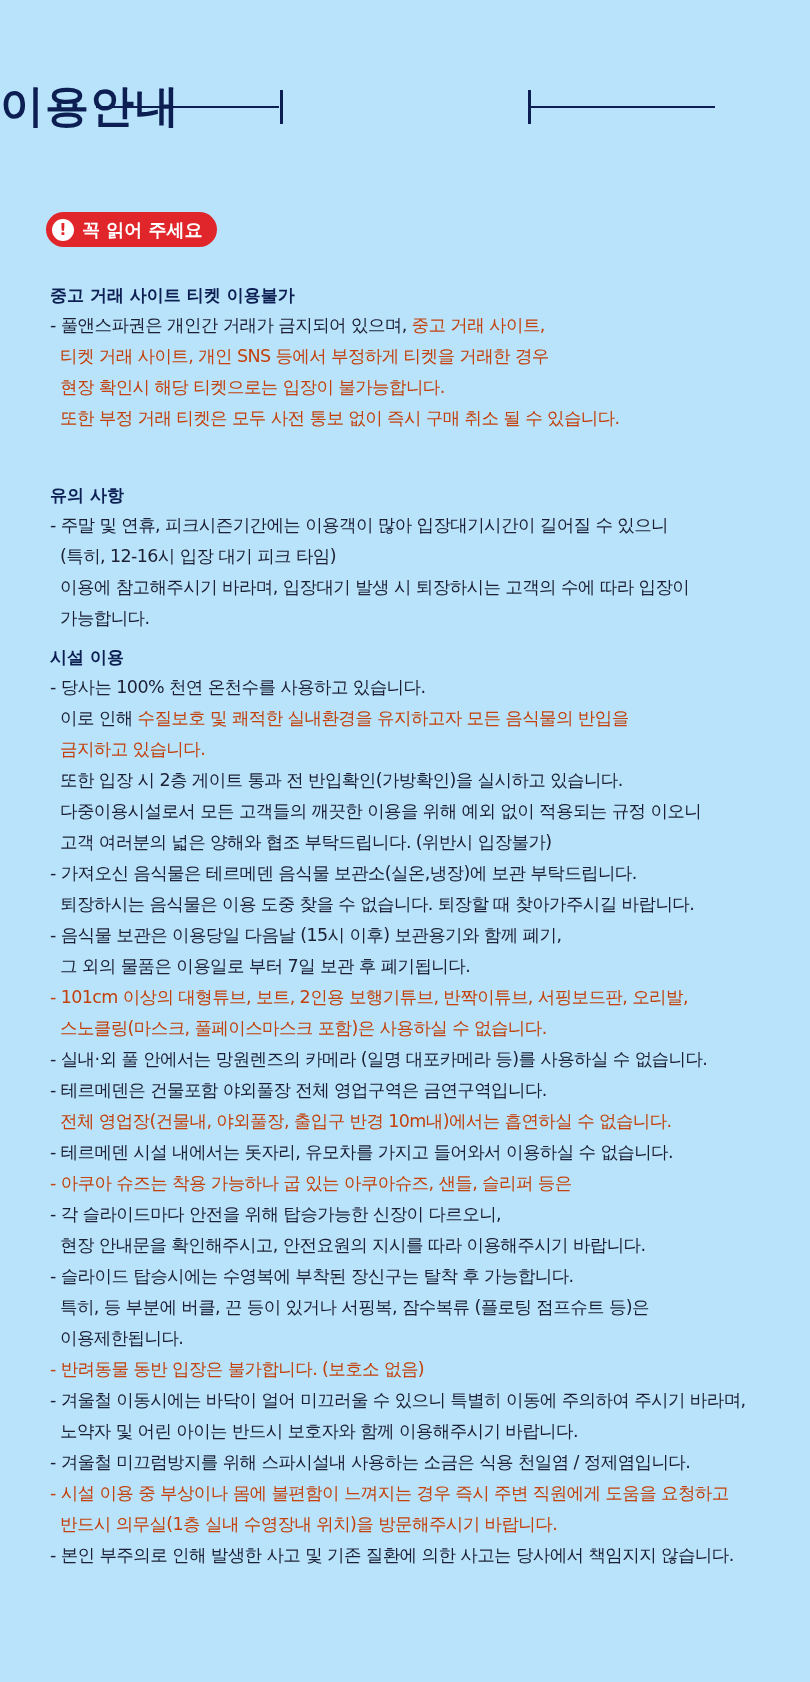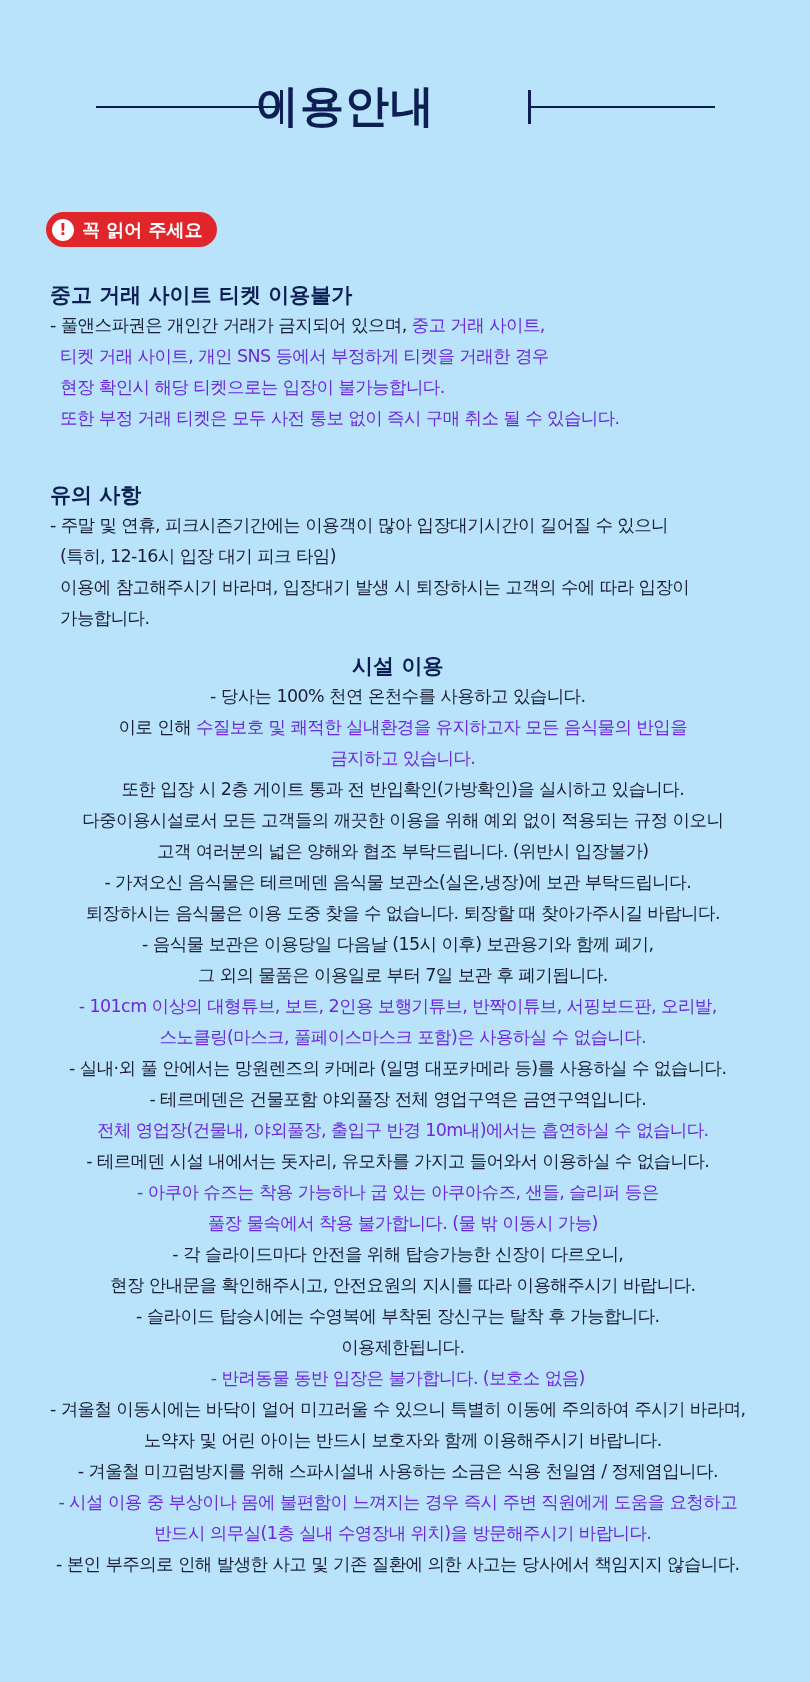--- a/index.html
+++ b/index.html
@@ -13,50 +13,50 @@
   .header {
     position:absolute; top:76px; left:0; width:810px; height:60px;
   }
   .hline { position:absolute; top:30px; height:2px; background:#0d1f52; }
   .hline.left { left:96px; width:183px; }
   .hline.right { left:530px; width:185px; }
   .tick { position:absolute; top:14px; width:3px; height:34px; background:#0d1f52; }
   .tick.left { left:280px; }
   .tick.right { left:528px; }
   .title {
-    position:absolute; left:0; width:690px; top:0; text-align:center;
+    position:absolute; left:0; width:690px; top:0; text-align:left;
     font-size:44px; font-weight:bold; color:#0d1f52; letter-spacing:1px;
     line-height:60px;
   }
   .badge {
     position:absolute; left:46px; top:212px; height:35px;
     background:#e0262b; border-radius:18px;
     padding:0 14px 0 6px; display:flex; align-items:center;
     color:#fff; font-weight:bold; font-size:18px;
   }
   .badge .ic {
     width:22px; height:22px; border-radius:50%; background:#fff; color:#e0262b;
     display:flex; align-items:center; justify-content:center;
     font-size:16px; font-weight:bold; margin-right:8px;
   }
   .content { position:absolute; left:50px; top:280px; width:750px; }
   .section { margin-bottom:26px; }
   .sec-title {
-    font-size:21px; font-weight:bold; color:#0d1f52;
+    font-size:17px; font-weight:bold; color:#0d1f52;
     line-height:30px; height:30px;
   }
   .line {
     font-size:17.5px; line-height:31px; height:31px; white-space:nowrap;
     letter-spacing:-0.6px;
   }
   .ind { padding-left:10px; }
-  .red { color:#6d28d9; }
+  .red { color:#c2410c; }
   .s1 { position:absolute; top:0; }
   .s2 { position:absolute; top:200px; }
-  .s3 { position:absolute; top:371px;text-align:center; }
+  .s3 { position:absolute; top:362px; }
 </style>
 </head>
 <body>
 
 <div class="header">
   <div class="hline left"></div>
   <div class="tick left"></div>
   <div class="title">이용안내</div>
   <div class="tick right"></div>
   <div class="hline right"></div>
@@ -99,24 +99,24 @@
         <div class="line ind"><span>퇴장하시는 음식물은 이용 도중 찾을 수 없습니다. 퇴장할 때 찾아가주시길 바랍니다.</span></div>
         <div class="line"><span>- 음식물 보관은 이용당일 다음날 (15시 이후) 보관용기와 함께 폐기,</span></div>
         <div class="line ind"><span>그 외의 물품은 이용일로 부터 7일 보관 후 폐기됩니다.</span></div>
         <div class="line"><span class="red">- 101cm 이상의 대형튜브, 보트, 2인용 보행기튜브, 반짝이튜브, 서핑보드판, 오리발,</span></div>
         <div class="line ind"><span class="red">스노클링(마스크, 풀페이스마스크 포함)은 사용하실 수 없습니다.</span></div>
         <div class="line"><span>- 실내·외 풀 안에서는 망원렌즈의 카메라 (일명 대포카메라 등)를 사용하실 수 없습니다.</span></div>
         <div class="line"><span>- 테르메덴은 건물포함 야외풀장 전체 영업구역은 금연구역입니다.</span></div>
         <div class="line ind"><span class="red">전체 영업장(건물내, 야외풀장, 출입구 반경 10m내)에서는 흡연하실 수 없습니다.</span></div>
         <div class="line"><span>- 테르메덴 시설 내에서는 돗자리, 유모차를 가지고 들어와서 이용하실 수 없습니다.</span></div>
         <div class="line"><span class="red">- 아쿠아 슈즈는 착용 가능하나 굽 있는 아쿠아슈즈, 샌들, 슬리퍼 등은</span></div>
-        <div class="line ind"><span class="red">풀장 물속에서 착용 불가합니다. (물 밖 이동시 가능)</span></div>
         <div class="line"><span>- 각 슬라이드마다 안전을 위해 탑승가능한 신장이 다르오니,</span></div>
         <div class="line ind"><span>현장 안내문을 확인해주시고, 안전요원의 지시를 따라 이용해주시기 바랍니다.</span></div>
         <div class="line"><span>- 슬라이드 탑승시에는 수영복에 부착된 장신구는 탈착 후 가능합니다.</span></div>
+        <div class="line ind"><span>특히, 등 부분에 버클, 끈 등이 있거나 서핑복, 잠수복류 (플로팅 점프슈트 등)은</span></div>
         <div class="line ind"><span>이용제한됩니다.</span></div>
         <div class="line"><span class="red">- 반려동물 동반 입장은 불가합니다. (보호소 없음)</span></div>
         <div class="line"><span>- 겨울철 이동시에는 바닥이 얼어 미끄러울 수 있으니 특별히 이동에 주의하여 주시기 바라며,</span></div>
         <div class="line ind"><span>노약자 및 어린 아이는 반드시 보호자와 함께 이용해주시기 바랍니다.</span></div>
         <div class="line"><span>- 겨울철 미끄럼방지를 위해 스파시설내 사용하는 소금은 식용 천일염 / 정제염입니다.</span></div>
         <div class="line"><span class="red">- 시설 이용 중 부상이나 몸에 불편함이 느껴지는 경우 즉시 주변 직원에게 도움을 요청하고</span></div>
         <div class="line ind"><span class="red">반드시 의무실(1층 실내 수영장내 위치)을 방문해주시기 바랍니다.</span></div>
         <div class="line"><span>- 본인 부주의로 인해 발생한 사고 및 기존 질환에 의한 사고는 당사에서 책임지지 않습니다.</span></div>
       </div>
   </div>

